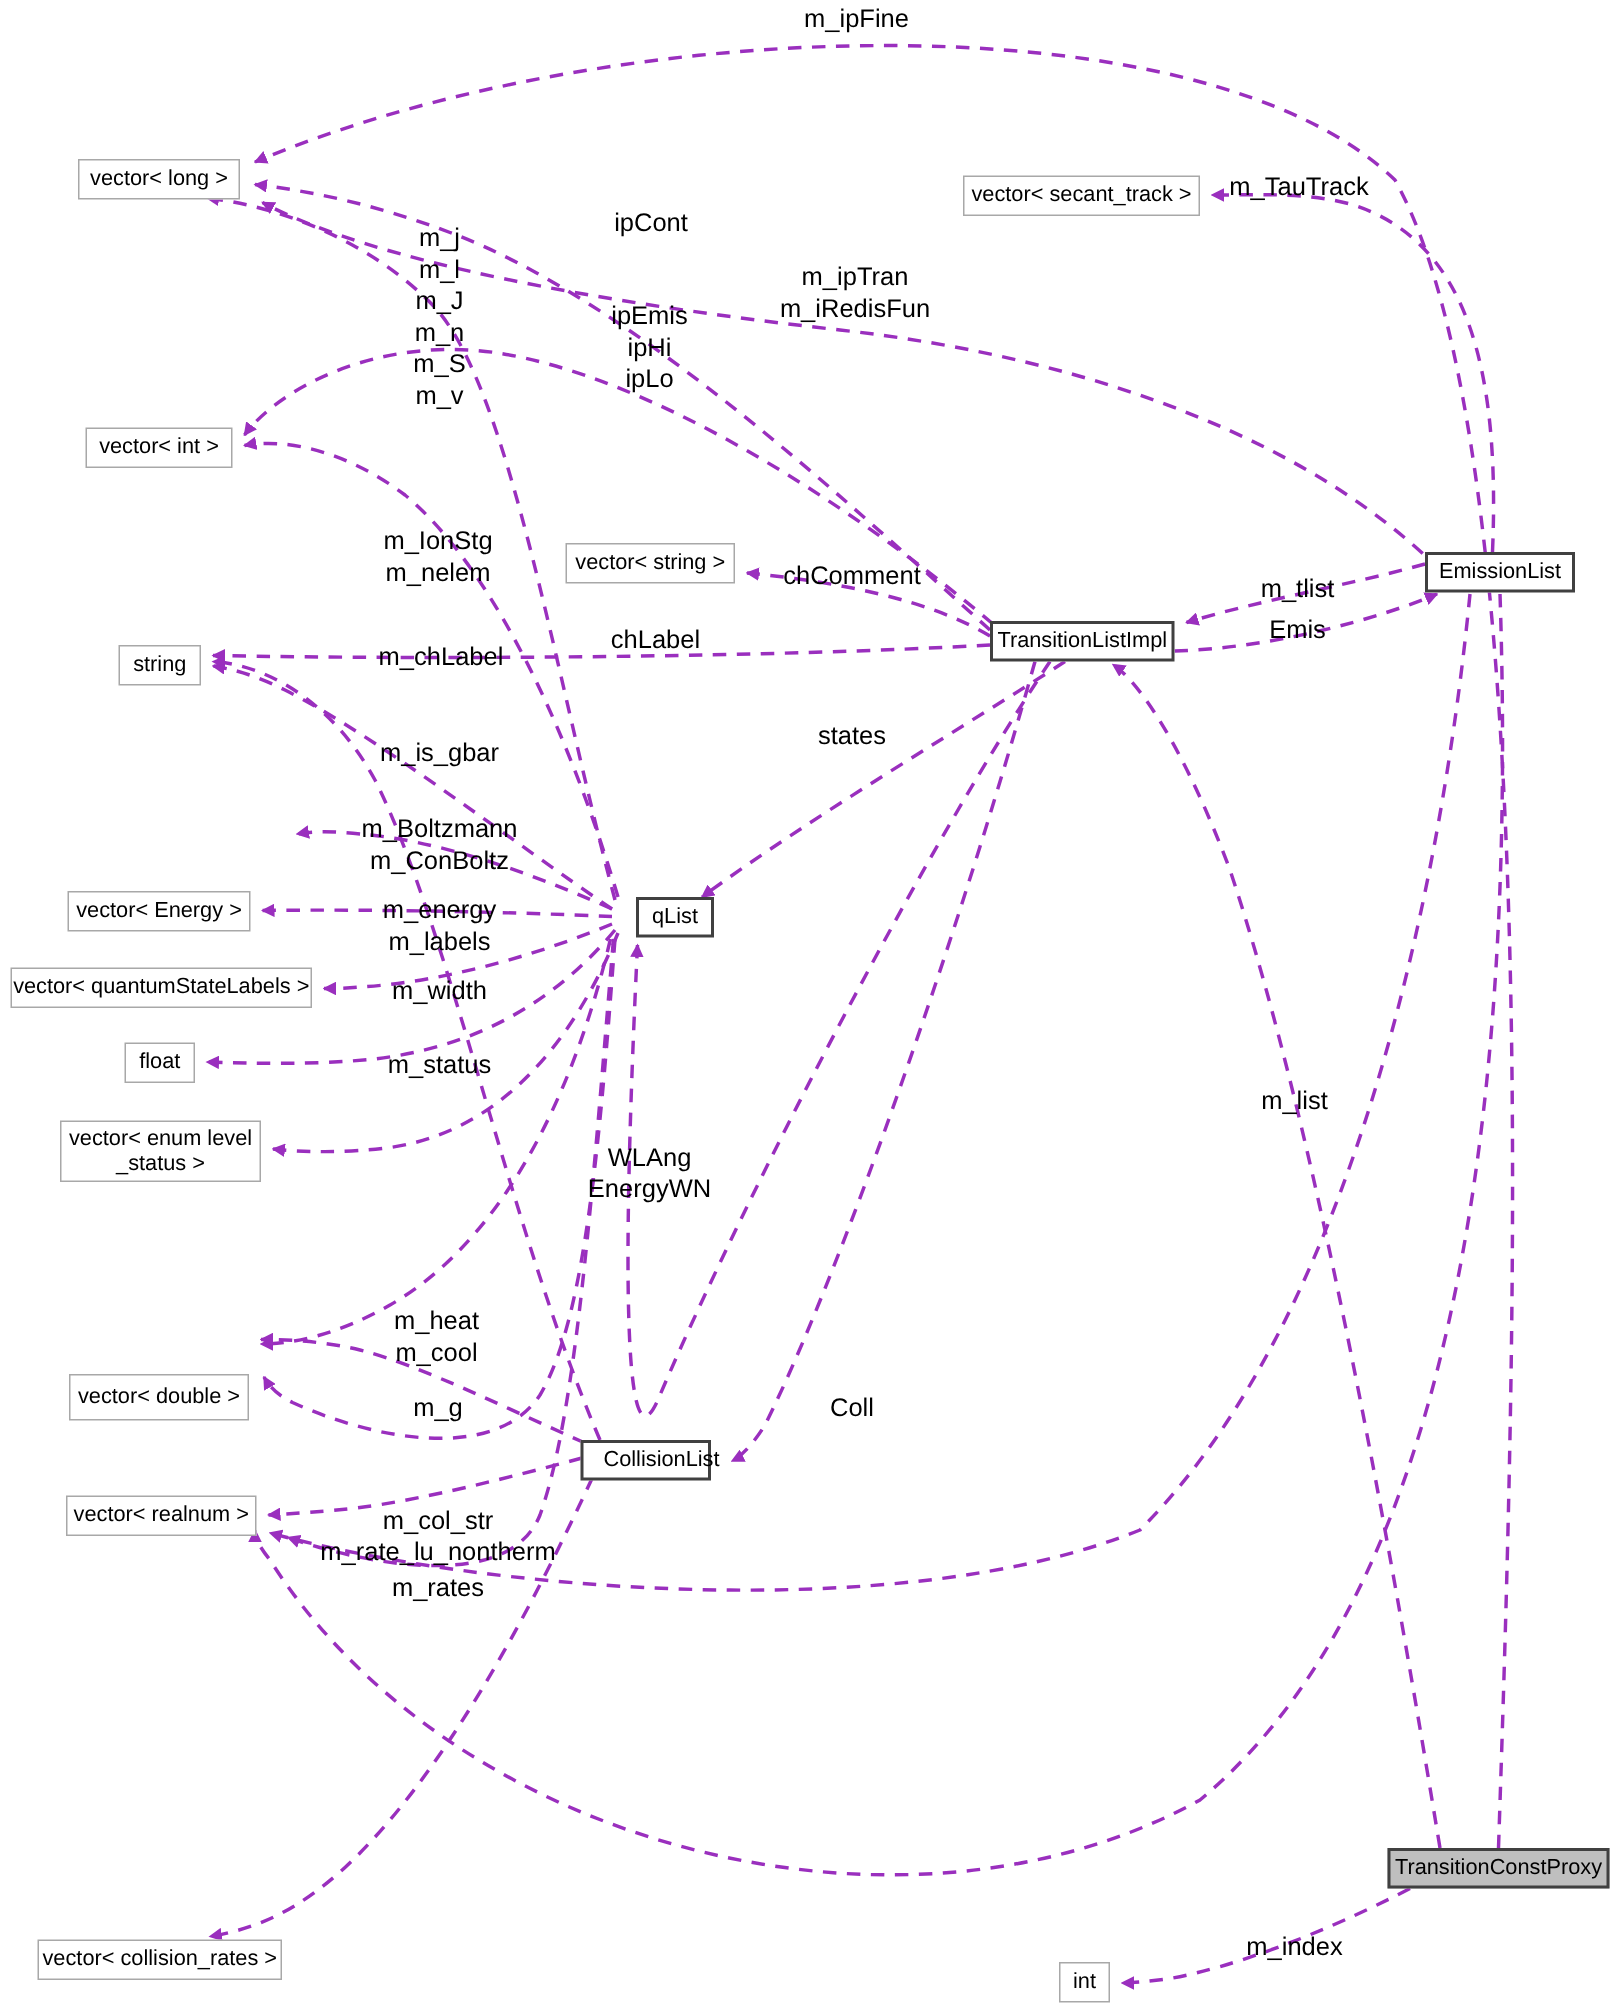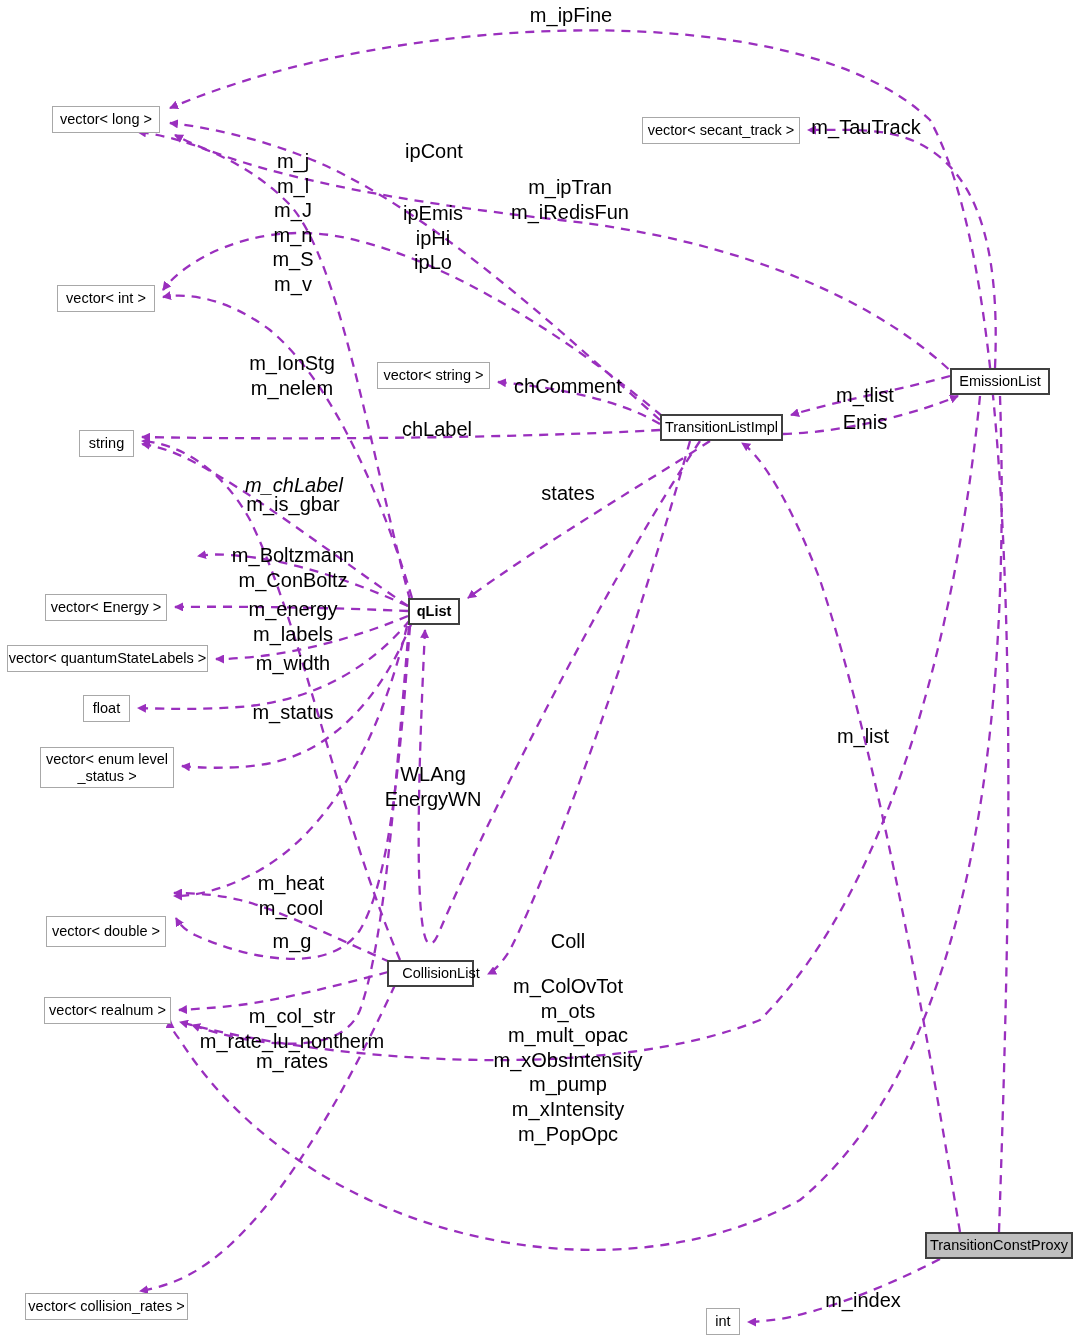--- a/index.html
+++ b/index.html
@@ -7,21 +7,21 @@
   #diagram{position:relative;width:1080px;height:1341px;background:#fff;overflow:hidden;}
   svg#edges{position:absolute;left:0;top:0;width:1080px;height:1341px;pointer-events:none;}
 
   .node{position:absolute;box-sizing:border-box;display:flex;align-items:center;
         justify-content:center;text-align:center;background:#ffffff;
         border:1px solid #a8a8a8;font-size:14.5px;color:#000;line-height:1.12;
         white-space:pre;padding:0 6px;}
   .node.strong{border:2px solid #404040;}
   .node.filled{background:#bfbfbf;border:2px solid #404040;}
 
-  .elabel{position:absolute;font-size:20px;color:#000;line-height:1.23;
+  .elabel{position:absolute;font-size:17px;color:#000;line-height:1.23;
           text-align:center;white-space:pre;transform:translateX(-50%);}
 </style>
 </head>
 <body>
 
 <div id="diagram">
 
   <svg id="edges" viewBox="0 0 1080 1341" xmlns="http://www.w3.org/2000/svg">
     <defs>
       <marker id="ah" markerWidth="9" markerHeight="9" refX="8" refY="4.5" orient="auto" markerUnits="userSpaceOnUse">
@@ -102,21 +102,21 @@
   <div class="node" style="left:45px;top:594px;width:122px;height:27px;">vector&lt; Energy &gt;</div>
   <div class="node" style="left:7px;top:645px;width:201px;height:27px;">vector&lt; quantumStateLabels &gt;</div>
   <div class="node" style="left:83px;top:695px;width:47px;height:27px;">float</div>
   <div class="node" style="left:40px;top:747px;width:134px;height:41px;">vector&lt; enum level
 _status &gt;</div>
   <div class="node" style="left:46px;top:884px;width:120px;height:31px;margin-top:32px;">vector&lt; double &gt;</div>
   <div class="node" style="left:44px;top:997px;width:127px;height:27px;">vector&lt; realnum &gt;</div>
   <div class="node" style="left:25px;top:1293px;width:163px;height:27px;">vector&lt; collision_rates &gt;</div>
   <div class="node" style="left:706px;top:1308px;width:34px;height:27px;">int</div>
 
-  <div class="node strong" style="left:408px;top:598px;width:52px;height:27px;font-weight:bold;">qList</div>
+  <div class="node strong" style="left:424px;top:598px;width:52px;height:27px;">qList</div>
   <div class="node strong" style="left:387px;top:960px;width:87px;height:27px;padding-left:27px;">CollisionList</div>
   <div class="node strong" style="left:660px;top:414px;width:123px;height:27px;">TransitionListImpl</div>
   <div class="node strong" style="left:950px;top:368px;width:100px;height:27px;">EmissionList</div>
   <div class="node filled" style="left:925px;top:1232px;width:148px;height:27px;">TransitionConstProxy</div>
 
   <div class="elabel" style="left:571px;top:3px;">m_ipFine</div>
   <div class="elabel" style="left:866px;top:115px;">m_TauTrack</div>
   <div class="elabel" style="left:434px;top:139px;">ipCont</div>
   <div class="elabel" style="left:570px;top:175px;">m_ipTran
 m_iRedisFun</div>
@@ -128,41 +128,34 @@
 m_v</div>
   <div class="elabel" style="left:433px;top:201px;">ipEmis
 ipHi
 ipLo</div>
   <div class="elabel" style="left:292px;top:351px;">m_IonStg
 m_nelem</div>
   <div class="elabel" style="left:568px;top:374px;">chComment</div>
   <div class="elabel" style="left:865px;top:383px;">m_tlist</div>
   <div class="elabel" style="left:437px;top:417px;">chLabel</div>
   <div class="elabel" style="left:865px;top:410px;">Emis</div>
-  <div class="elabel" style="left:294px;top:473px;font-style:italic;">m_chLabel</div>
+  <div class="elabel" style="left:294px;top:428px;">m_chLabel</div>
   <div class="elabel" style="left:568px;top:481px;">states</div>
   <div class="elabel" style="left:293px;top:492px;">m_is_gbar</div>
   <div class="elabel" style="left:293px;top:543px;">m_Boltzmann
 m_ConBoltz</div>
   <div class="elabel" style="left:293px;top:597px;">m_energy
 m_labels</div>
   <div class="elabel" style="left:293px;top:651px;">m_width</div>
   <div class="elabel" style="left:293px;top:700px;">m_status</div>
   <div class="elabel" style="left:863px;top:724px;">m_list</div>
   <div class="elabel" style="left:433px;top:762px;">WLAng
 EnergyWN</div>
   <div class="elabel" style="left:291px;top:871px;">m_heat
 m_cool</div>
   <div class="elabel" style="left:292px;top:929px;">m_g</div>
   <div class="elabel" style="left:568px;top:929px;">Coll</div>
-  <div class="elabel" style="left:568px;top:974px;">m_ColOvTot
-m_ots
-m_mult_opac
-m_xObsIntensity
-m_pump
-m_xIntensity
-m_PopOpc</div>
   <div class="elabel" style="left:292px;top:1004px;">m_col_str
 m_rate_lu_nontherm</div>
   <div class="elabel" style="left:292px;top:1049px;">m_rates</div>
   <div class="elabel" style="left:863px;top:1288px;">m_index</div>
 
 </div>
 
 </body></html>

